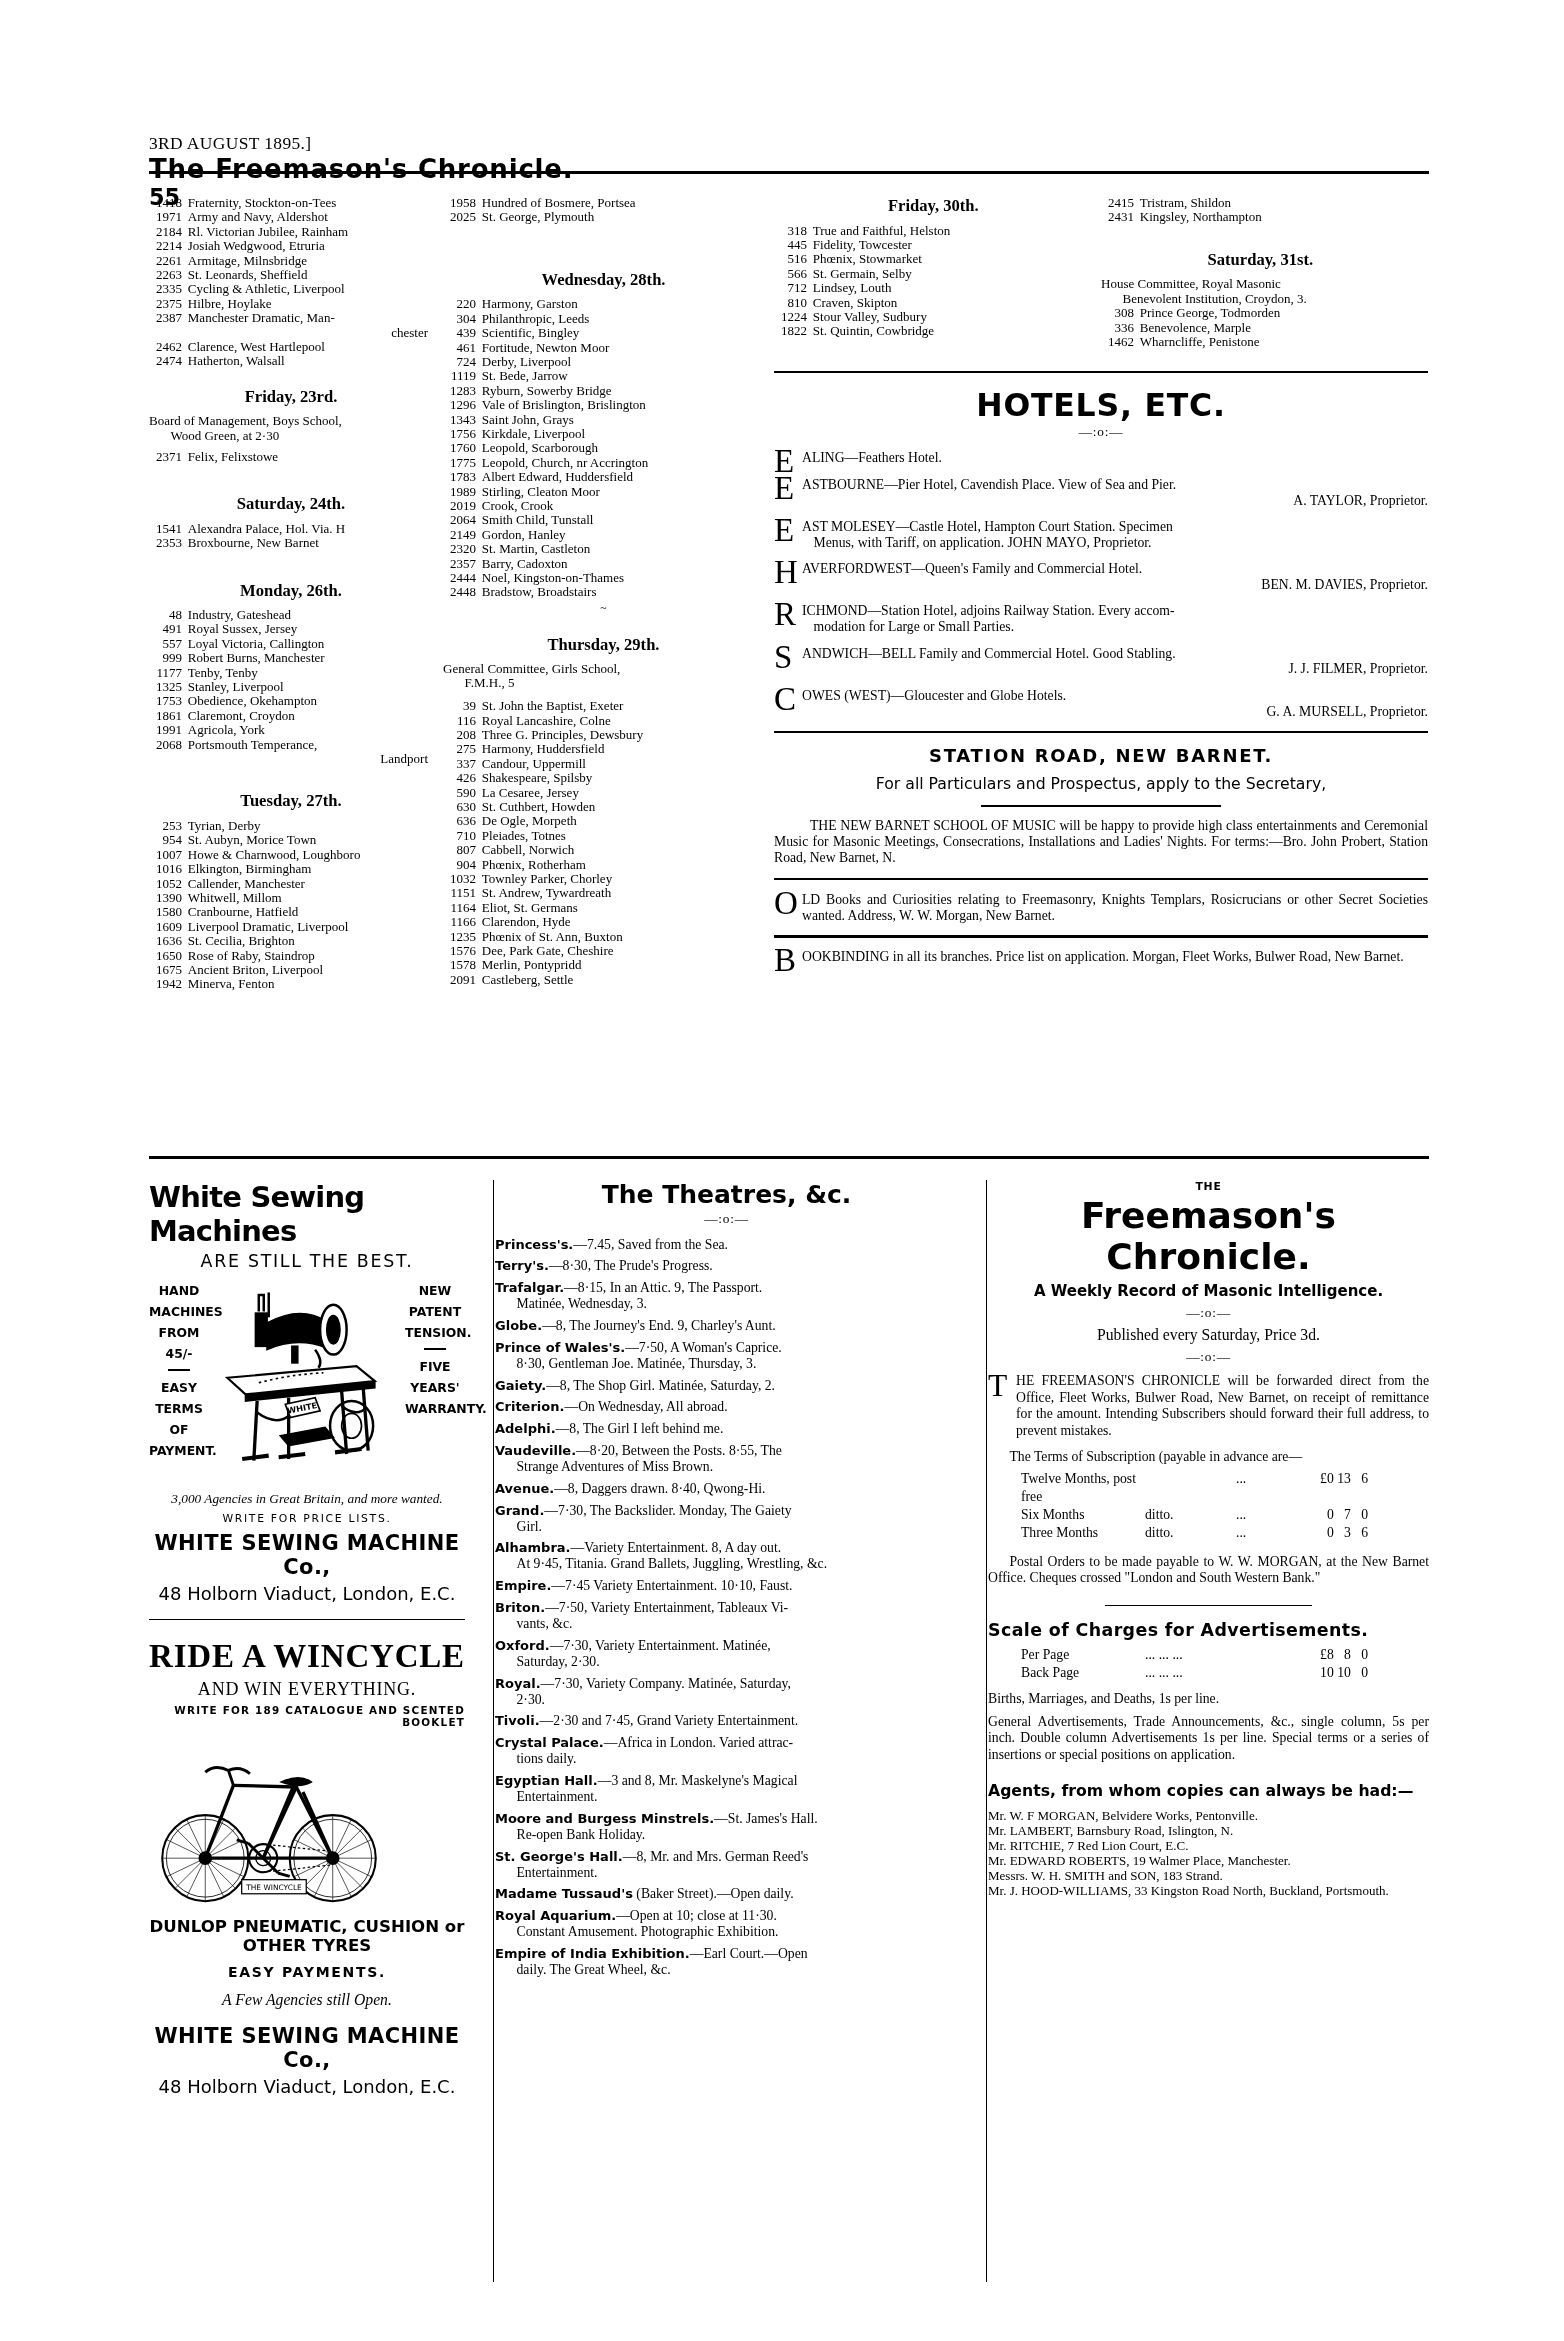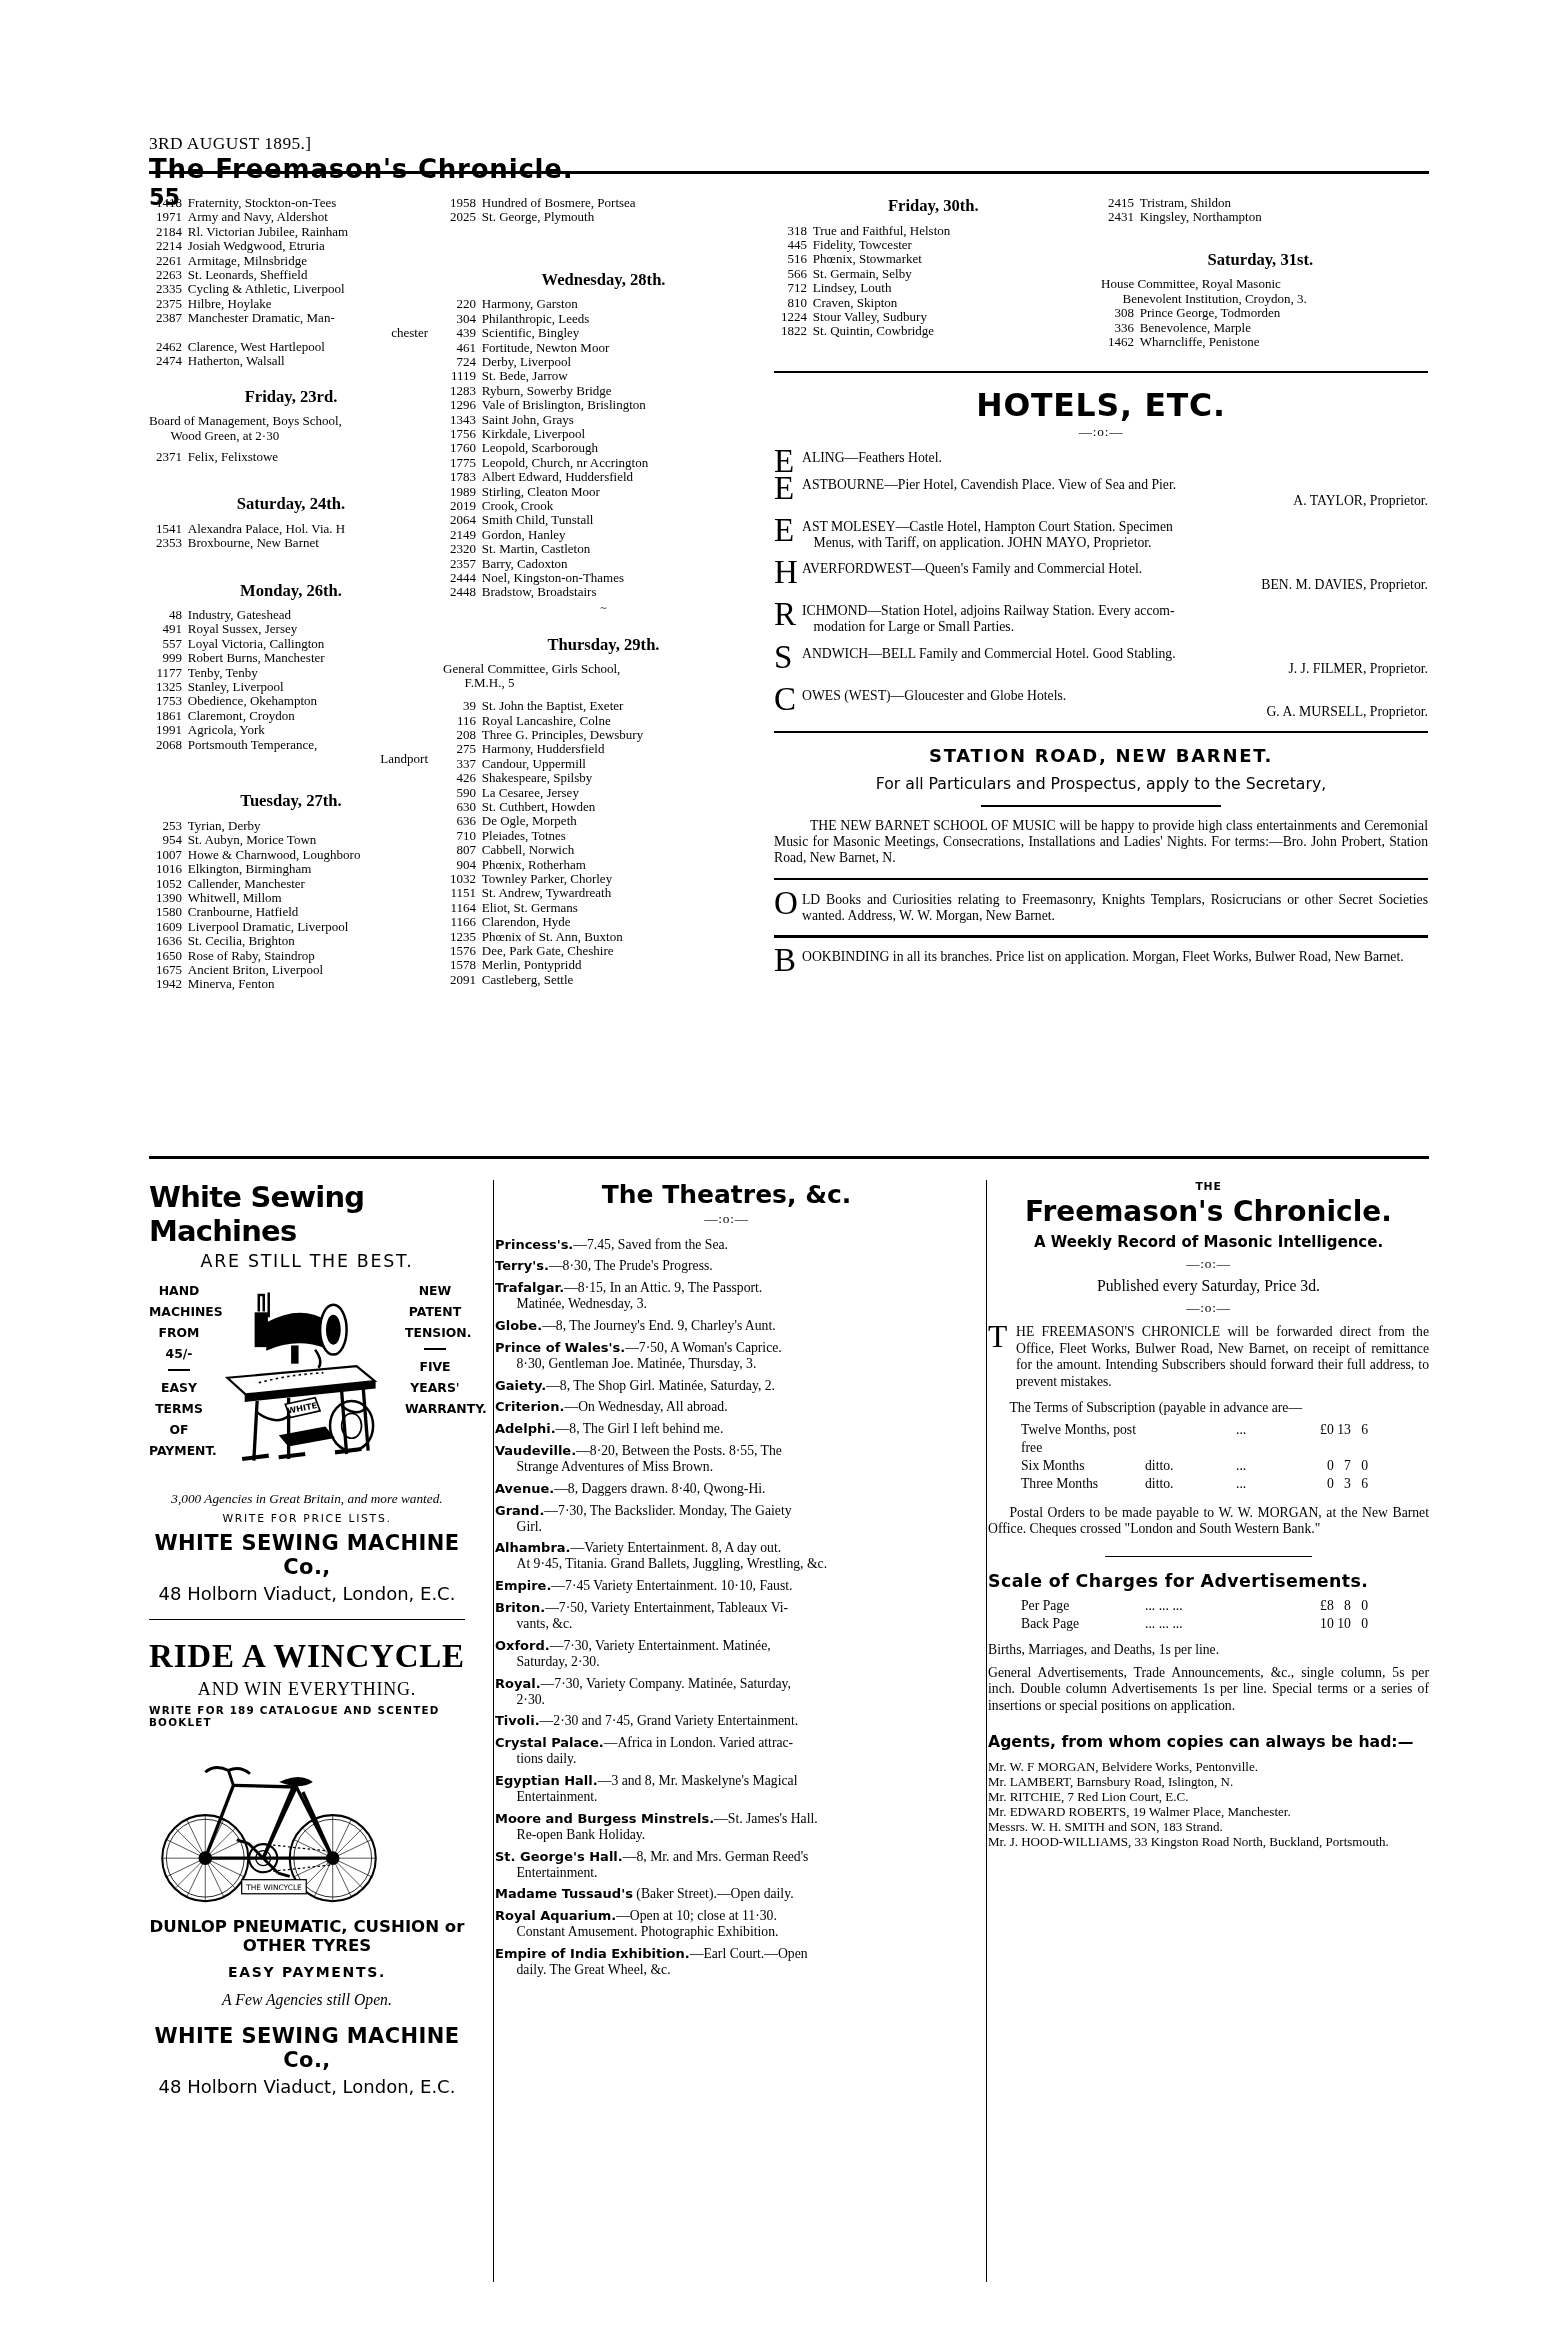--- a/index.html
+++ b/index.html
@@ -54,32 +54,32 @@
   .wsm-side{width:60px;font-family:"DejaVu Sans",sans-serif;font-weight:bold;font-size:12.4px;text-align:center;line-height:21px;}
   .wsm-side .dash{display:block;width:21.5px;height:1.7px;background:#000;margin:5.8px auto;}
   .wsm-art{flex:1;text-align:center;}
   .wsm-agencies{font-style:italic;font-size:13.3px;margin-top:8.3px;text-align:center;}
   .wsm-write{text-align:center;font-family:"DejaVu Sans",sans-serif;font-size:10.8px;letter-spacing:1.7px;margin-top:5px;}
   .wsm-co{text-align:center;font-family:"DejaVu Sans",sans-serif;font-weight:bold;font-size:21px;margin-top:6.6px;letter-spacing:0.4px;}
   .wsm-addr{text-align:center;font-family:"DejaVu Sans",sans-serif;font-size:18px;margin-top:3.3px;}
 
   .win-title{text-align:center;font-family:"Liberation Serif",serif;font-weight:bold;font-size:33px;letter-spacing:0.8px;}
   .win-sub{text-align:center;font-family:"Liberation Serif",serif;font-size:18px;letter-spacing:0.8px;margin-top:3.3px;}
-  .win-write{text-align:left;font-family:"DejaVu Sans",sans-serif;font-weight:bold;font-size:10.4px;letter-spacing:1.2px;margin-top:4.1px;}
+  .win-write{text-align:right;font-family:"DejaVu Sans",sans-serif;font-weight:bold;font-size:10.4px;letter-spacing:1.2px;margin-top:4.1px;}
   .win-tyres{text-align:center;font-family:"DejaVu Sans",sans-serif;font-weight:bold;font-size:16.6px;margin-top:5px;letter-spacing:0;}
   .win-easy{text-align:center;font-family:"DejaVu Sans",sans-serif;font-weight:bold;font-size:14px;letter-spacing:1.7px;margin-top:8.3px;}
   .win-few{text-align:center;font-style:italic;font-size:15.7px;margin-top:11.6px;}
 
   .th-h{text-align:center;font-family:"DejaVu Sans",sans-serif;font-weight:bold;font-size:25px;}
   .th-item{font-size:13.7px;line-height:16px;margin-bottom:5.8px;text-align:justify;}
   .th-item b{font-family:"DejaVu Sans",sans-serif;font-weight:bold;font-size:13px;}
   .th-item .ind{display:block;padding-left:21.5px;}
 
   .fc-the{text-align:center;font-family:"DejaVu Sans",sans-serif;font-weight:bold;font-size:10.8px;letter-spacing:0.8px;}
-  .fc-title{text-align:center;font-family:"DejaVu Sans",sans-serif;font-weight:bold;font-size:28px;letter-spacing:0;margin-top:1.7px;}
+  .fc-title{text-align:center;font-family:"DejaVu Sans",sans-serif;font-weight:bold;font-size:36px;letter-spacing:0;margin-top:1.7px;}
   .fc-sub{text-align:center;font-family:"DejaVu Sans",sans-serif;font-weight:bold;font-size:15px;margin-top:5px;}
   .fc-pub{text-align:center;font-size:15.7px;margin-top:3.3px;}
   .fc-p{font-size:13.7px;line-height:16.6px;text-align:justify;position:relative;}
   .fc-p.drop-p{padding-left:28px;}
   .fc-p .drop{position:absolute;left:0;top:-3.3px;font-size:31.5px;line-height:31.5px;}
   .fc-p.indent{text-indent:21.5px;margin-top:10px;}
   .rate{font-size:13.7px;line-height:18px;display:flex;padding-left:33px;}
   .rate .lab{width:124px;}
   .rate .dit{width:91px;}
   .rate .dots{width:41px;}

